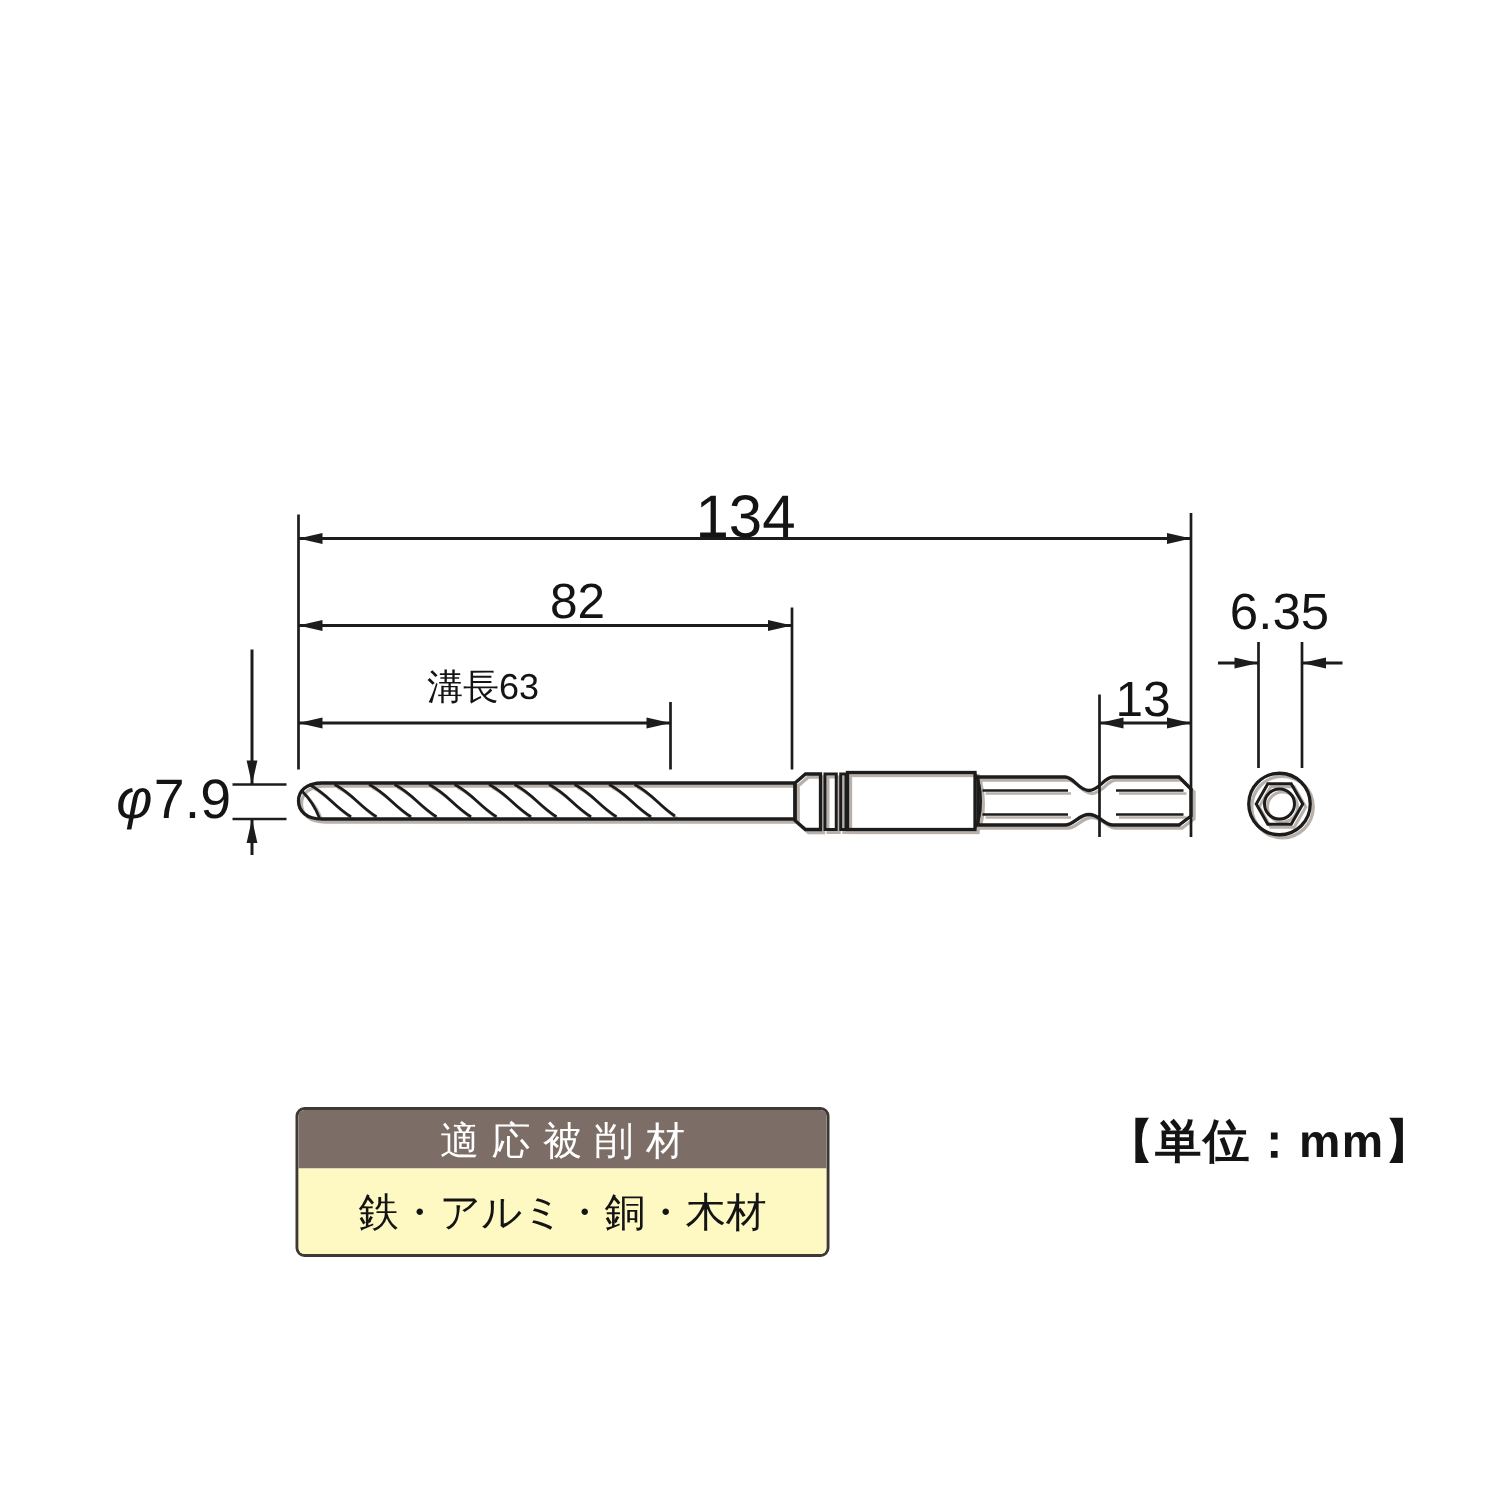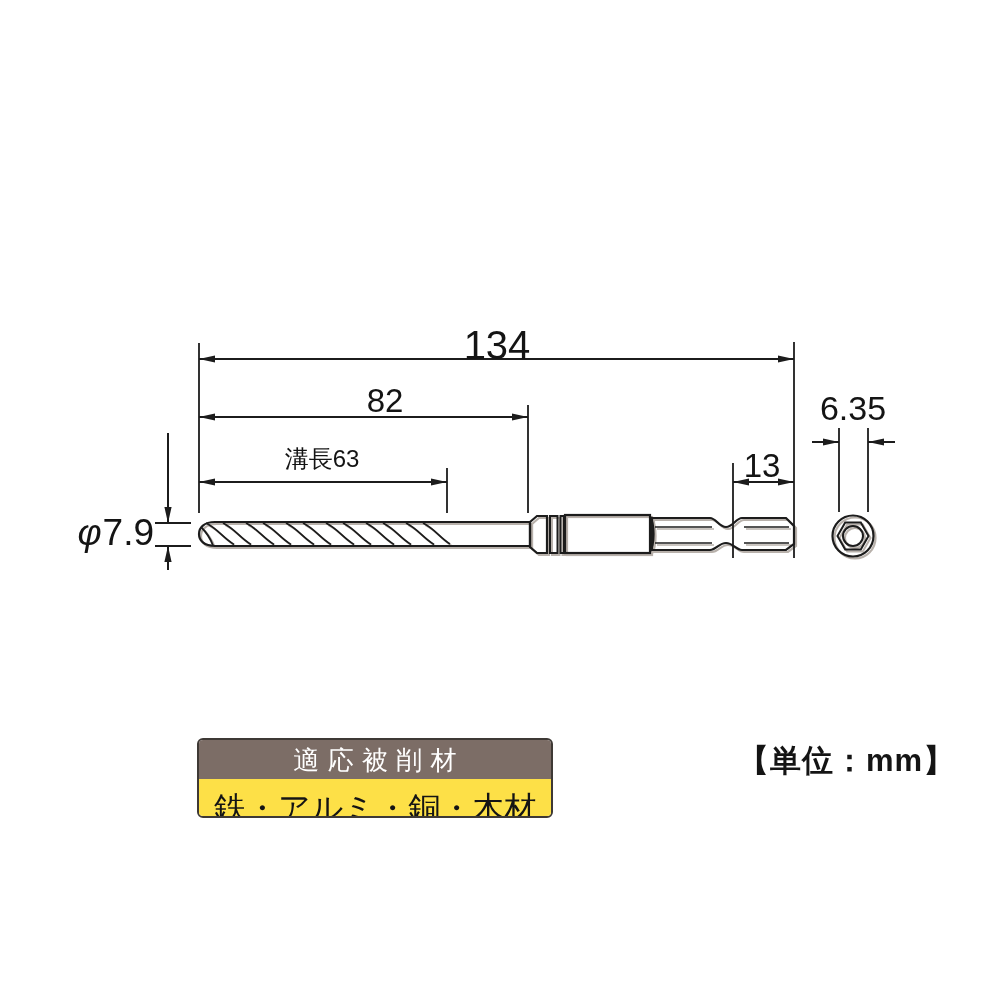--- a/index.html
+++ b/index.html
@@ -27,41 +27,41 @@
   .dim-phi{
     left:60px;top:514px;width:94px;font-size:37px;
     display:flex;justify-content:flex-end;align-items:baseline;
   }
   .dim-phi .phi{font-style:italic;margin-right:1px;}
   .unit-note{
     left:738px;top:745px;width:190px;
     font-size:31px;font-weight:700;letter-spacing:1px;
   }
   .spec-table{
-    position:absolute;left:197px;top:738px;width:356px;height:80px;
+    position:absolute;left:197px;top:738px;width:356px;height:100px;
     box-sizing:border-box;
     border:2px solid #3e3935;
     border-radius:6px;
     overflow:hidden;
     background:#ffffff;
   }
   .spec-table .hdr{
     height:39px;line-height:40px;
     background:#7c6d66;
     color:#ffffff;
     font-size:26px;
     text-align:center;
     letter-spacing:0.32em;
     text-indent:0.32em;
   }
   .spec-table .bdy{
     height:57px;line-height:58px;
-    background:#fde047;
+    background:#fef9c3;
     color:#141414;
-    font-size:32px;
+    font-size:27px;
     text-align:center;
   }
   .shadowed{filter:drop-shadow(2px 2.5px 0px #b8b1ab);}
   .stroke{stroke:#1c1c1c;fill:none;}
 </style>
 </head>
 <body>
 
 <div class="stage">
 

